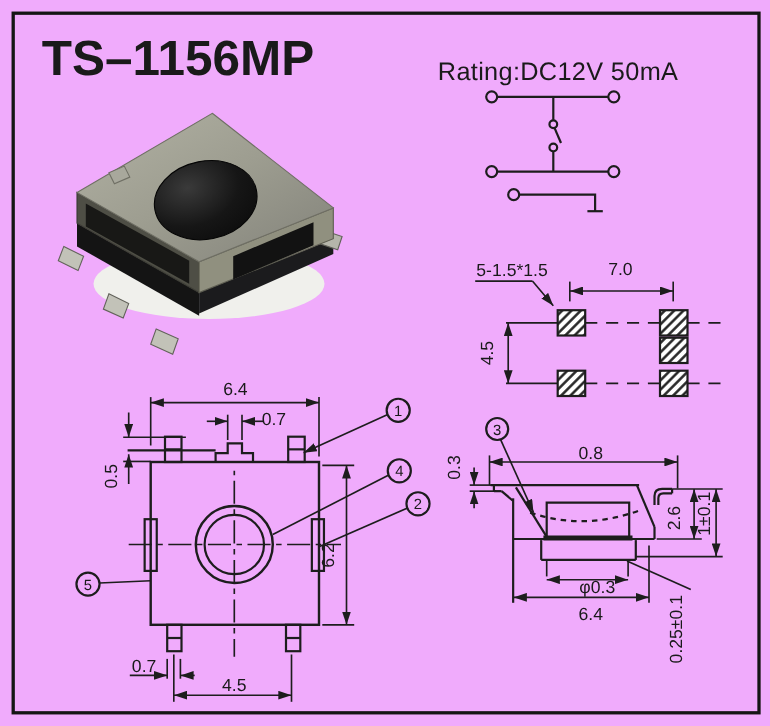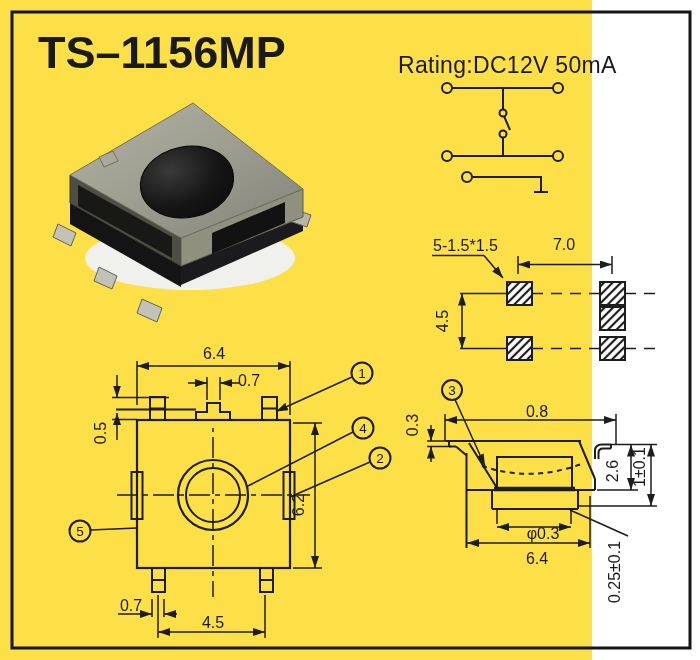--- a/index.html
+++ b/index.html
@@ -1,16 +1,16 @@
 <!DOCTYPE html>
 <html><head>
 <meta charset="utf-8">
 <style>
   html,body{margin:0;padding:0;background:#ffffff;}
-  #page{position:relative;width:592px;height:660px;background:#fde047;font-family:"Liberation Sans",sans-serif;}
+  #page{position:relative;width:700px;height:660px;background:#f0abfc;font-family:"Liberation Sans",sans-serif;}
   svg text{fill:#1a1a1a;font-family:"Liberation Sans",sans-serif;}
 </style>
 </head>
 <body>
 
 <div id="page">
 <svg width="700" height="660" viewBox="0 0 700 660">
   <defs>
     <marker id="arr" viewBox="0 0 12 8" refX="12" refY="4" markerWidth="12" markerHeight="8" markerUnits="userSpaceOnUse" orient="auto-start-reverse">
       <path d="M0,0 L12,4 L0,8 Z" fill="#1d1d1d"></path>

